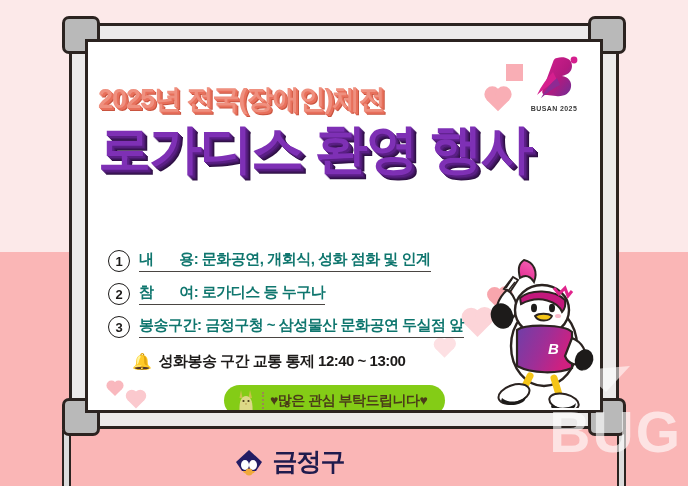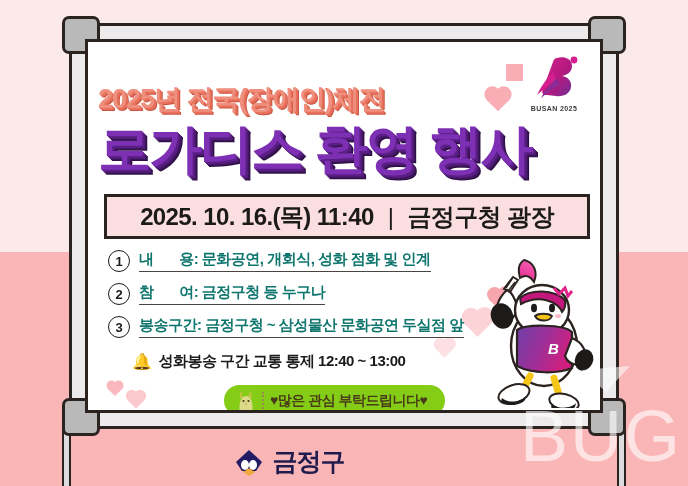--- a/index.html
+++ b/index.html
@@ -283,23 +283,23 @@
   .footer-name {
     font-size: 25px;
     font-weight: 900;
     letter-spacing: -1px;
     color: #1f1b4d;
   }
 
   
   .watermark {
     position: absolute;
-    right: 6px; bottom: 14px;
-    font-size: 72px;
-    font-weight: 400;
+    right: 6px; bottom: 25px;
+    font-size: 57px;
+    font-weight: 700;
     letter-spacing: 2px;
     color: rgba(255,255,255,0.62);
     pointer-events: none;
     line-height: 1;
   }
   .watermark-mark {
     position: absolute;
     right: 56px; bottom: 92px;
     width: 52px; height: 30px;
     pointer-events: none;
@@ -354,34 +354,29 @@
           </defs>
           <path d="M30 4 C36 2 45 4 45 12 C45 18 40 21 35 22 C41 23 45 27 44 33
                    C43 40 36 43 29 42 L20 41 C16 41 14 39 16 35 L26 8 C27 5 28 4 30 4 Z" fill="url(#bgrad)"></path>
           <path d="M26 18 C20 24 14 32 10 41 C16 36 23 30 30 26 Z" fill="#d51f8e"></path>
           <path d="M30 24 C24 29 18 36 14 44 C20 39 27 34 33 31 Z" fill="#8e2a93"></path>
           <circle cx="47" cy="6" r="3.4" fill="#d51f8e"></circle>
         </svg>
         <div class="busan-word">BUSAN 2025</div>
       </div>
 
-      <div class="date-banner">
-        <span>2025. 10. 16.(목) 11:40</span>
-        <span class="date-sep">|</span>
-        <span>금정구청 광장</span>
-      </div>
 
       <div class="info-list">
         <div class="info-row">
           <span class="num-circle">1</span>
           <span class="info-text">내       용: 문화공연, 개회식, 성화 점화 및 인계</span>
         </div>
         <div class="info-row">
           <span class="num-circle">2</span>
-          <span class="info-text">참       여: 금정구청 등 누구나</span>
+          <span class="info-text">참       여: 로가디스 등 누구나</span>
         </div>
         <div class="info-row">
           <span class="num-circle">3</span>
           <span class="info-text">봉송구간: 금정구청 ~ 삼성물산 문화공연 두실점 앞</span>
         </div>
       </div>
 
       <div class="notice">
         <span class="bell-icon">🔔</span>
         <span>성화봉송 구간 교통 통제 12:40 ~ 13:00</span>

